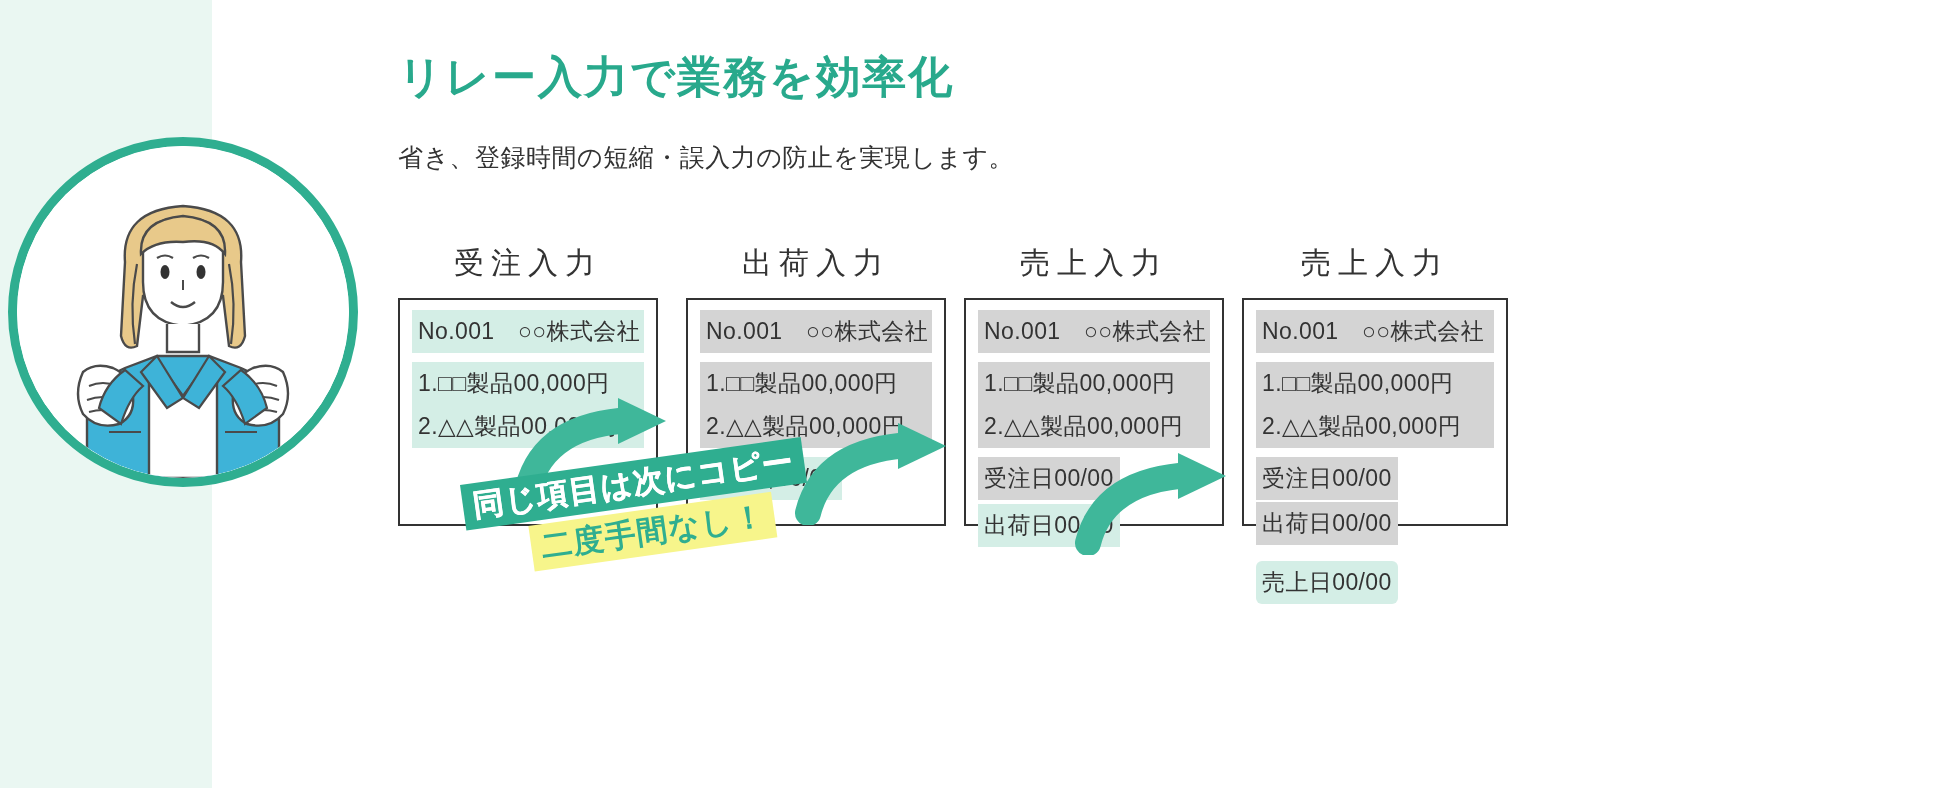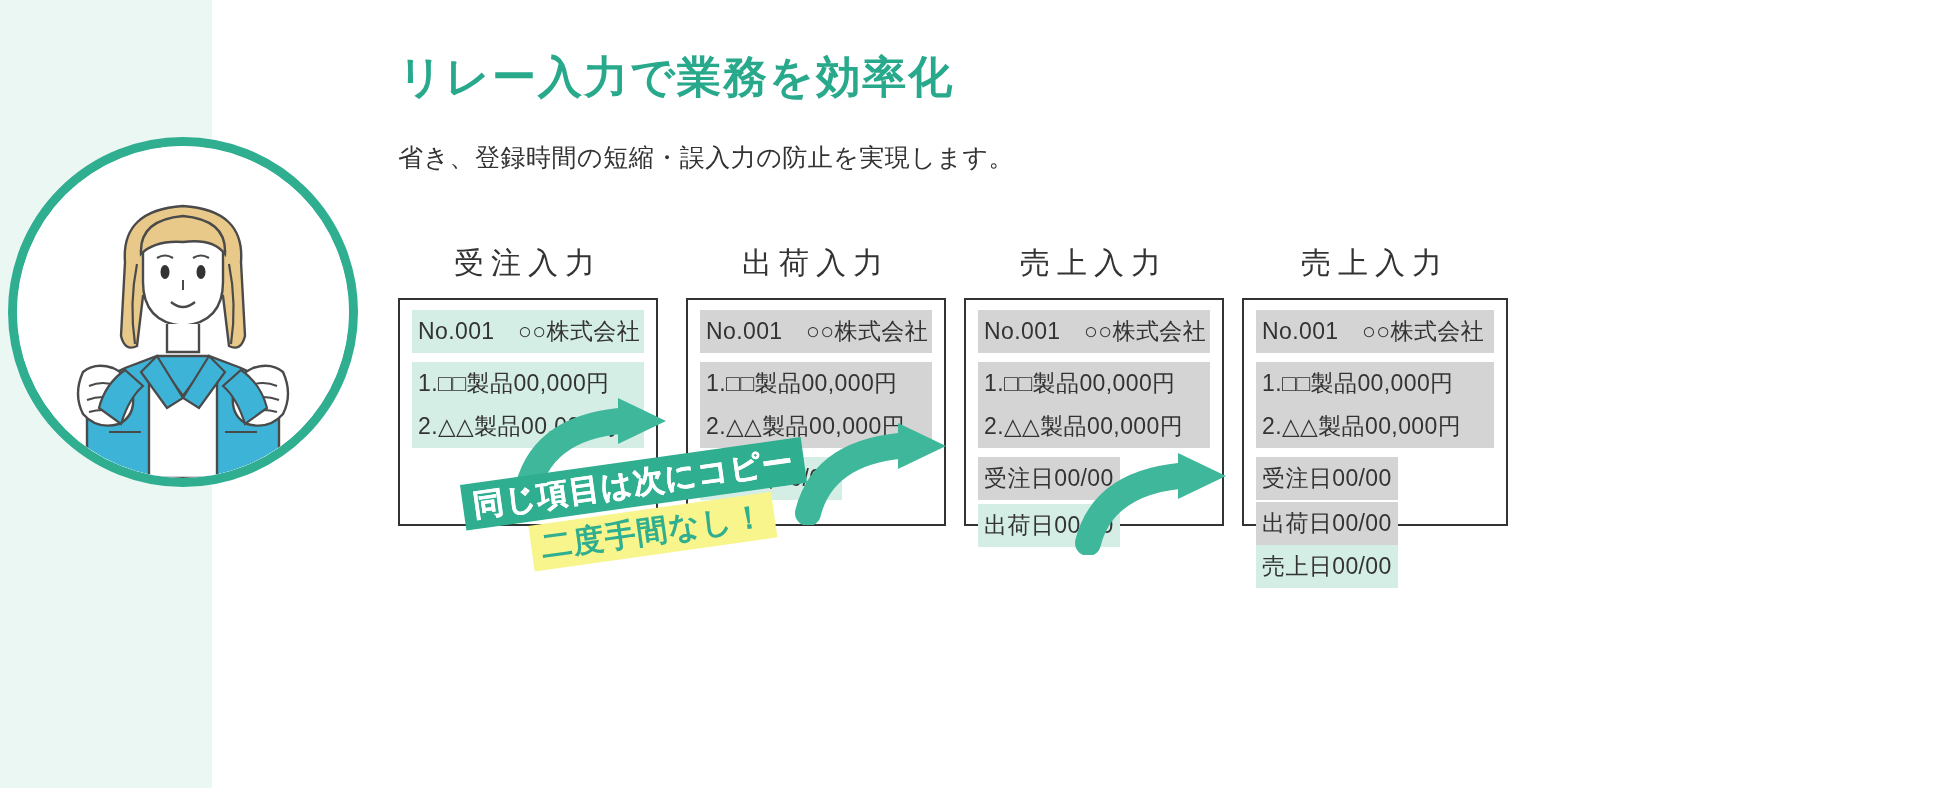--- a/index.html
+++ b/index.html
@@ -239,21 +239,21 @@
       <div class="step-box" style="left:0px;width:266px;height:228px;">
         <div class="row hl-gray">No.001　○○株式会社</div>
         <div class="row-gap"></div>
         <div class="row hl-gray"><span>1.□□製品</span><span class="money">00,000円</span></div>
         <div class="row hl-gray"><span>2.△△製品</span><span class="money">00,000円</span></div>
         <div class="row-gap"></div>
         <div class="row hl-gray" style="display:inline-block;">受注日00/00</div>
         <div></div>
         <div class="row hl-gray" style="display:inline-block;margin-top:2px;">出荷日00/00</div>
         <div></div>
-        <div class="row hl-mint" style="display:inline-block;margin-top:0;">売上日00/00</div>
+        <div class="row hl-mint" style="display:inline-block;margin-top:16px;border-radius:6px;">売上日00/00</div>
       </div>
     </div>
 
     <svg class="arrow" style="left:112px;top:150px;" width="200" height="110">
       <path d="M18 98 Q34 34 122 30" stroke="#3fb79a" stroke-width="26" fill="none" stroke-linecap="round"></path>
       <path d="M108 8 L156 31 L108 54 Z" fill="#3fb79a"></path>
     </svg>
 
     <svg class="arrow" style="left:392px;top:175px;" width="200" height="110">
       <path d="M18 98 Q34 34 122 30" stroke="#3fb79a" stroke-width="26" fill="none" stroke-linecap="round"></path>

